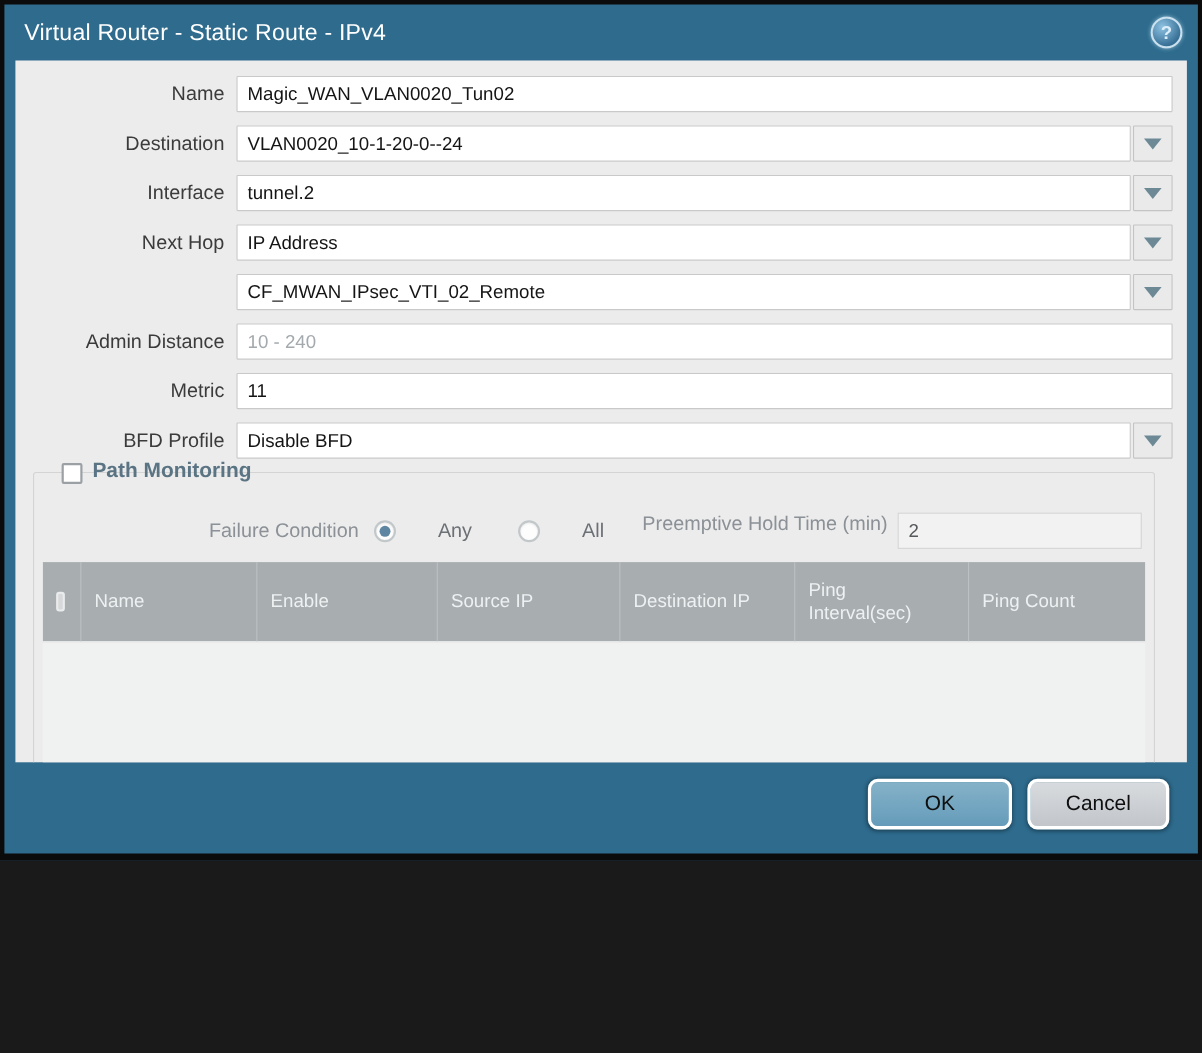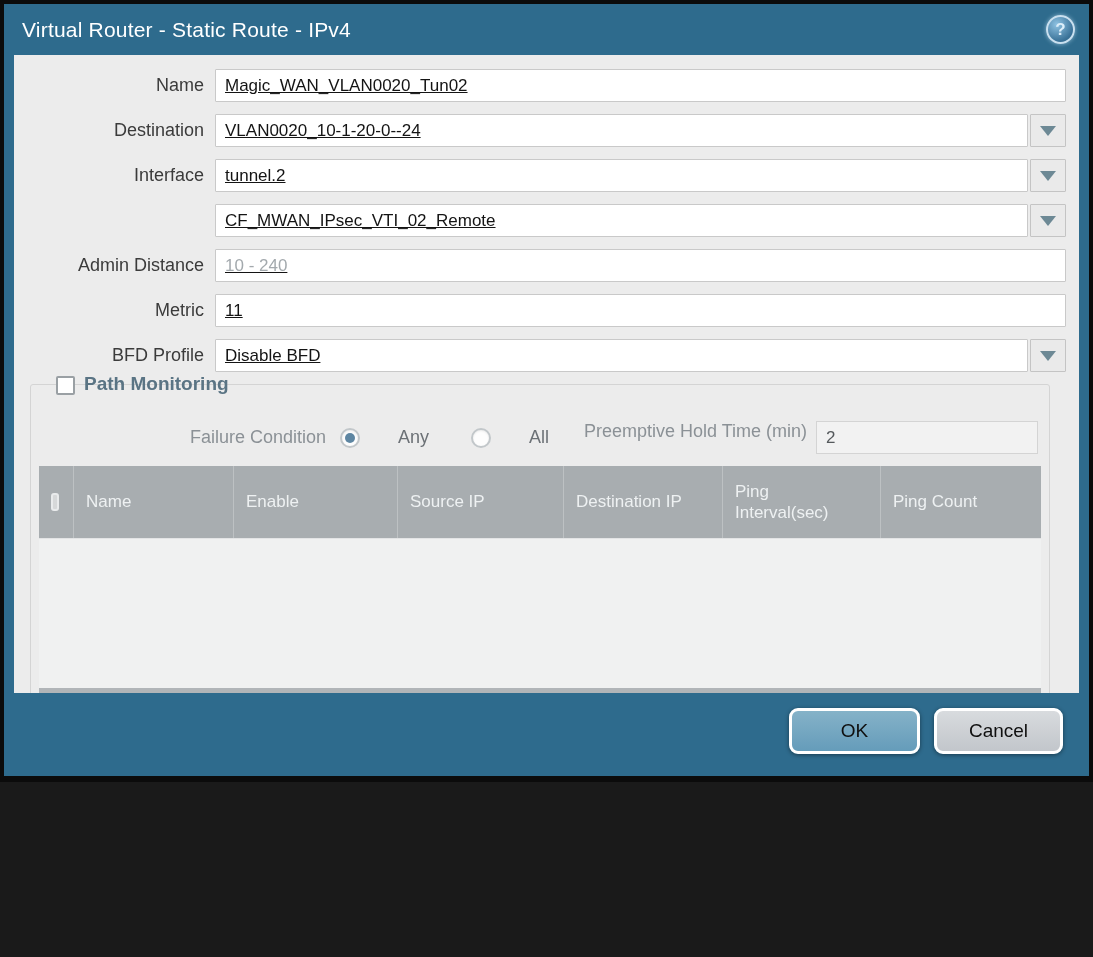--- a/index.html
+++ b/index.html
@@ -43,21 +43,21 @@
   
   .frow { display:flex; align-items:center; margin-bottom:12px; }
   .frow .flabel {
     width:201px; text-align:right; padding-right:11px;
     font-size:18px; color:#3b3b3b; flex-shrink:0;
   }
   .frow input.fvalue {
     flex:1; height:33px; background:#ffffff;
     border:1px solid #c9c9c9; border-radius:1px;
     font-family:"Liberation Sans", sans-serif;
-    font-size:17px; color:#141414; padding:0 9px; outline:none;text-decoration:underline;
+    font-size:17px; color:#141414; padding:0 9px; outline:none;
   }
   .frow input.fvalue::placeholder { color:#a3a9ad; opacity:1; }
   .dd-btn {
     width:36px; height:33px; margin-left:2px; flex-shrink:0;
     background:#eaeaea; border:1px solid #c4c4c4; border-radius:1px;
     display:flex; align-items:center; justify-content:center; cursor:pointer;
   }
   .dd-arrow {
     width:0; height:0;
     border-left:8px solid transparent; border-right:8px solid transparent;
@@ -187,20 +187,27 @@
       </div>
 
       <div class="frow">
         <span class="flabel">Interface</span>
         <input class="fvalue" type="text" value="tunnel.2" style="">
         <div class="dd-btn">
           <span class="dd-arrow"></span>
         </div>
       </div>
 
+      <div class="frow">
+        <span class="flabel">Next Hop</span>
+        <input class="fvalue" type="text" value="IP Address" style="">
+        <div class="dd-btn">
+          <span class="dd-arrow"></span>
+        </div>
+      </div>
 
       <div class="frow">
         <span class="flabel"></span>
         <input class="fvalue" type="text" value="CF_MWAN_IPsec_VTI_02_Remote" style="">
         <div class="dd-btn">
           <span class="dd-arrow"></span>
         </div>
       </div>
 
       <div class="frow">

